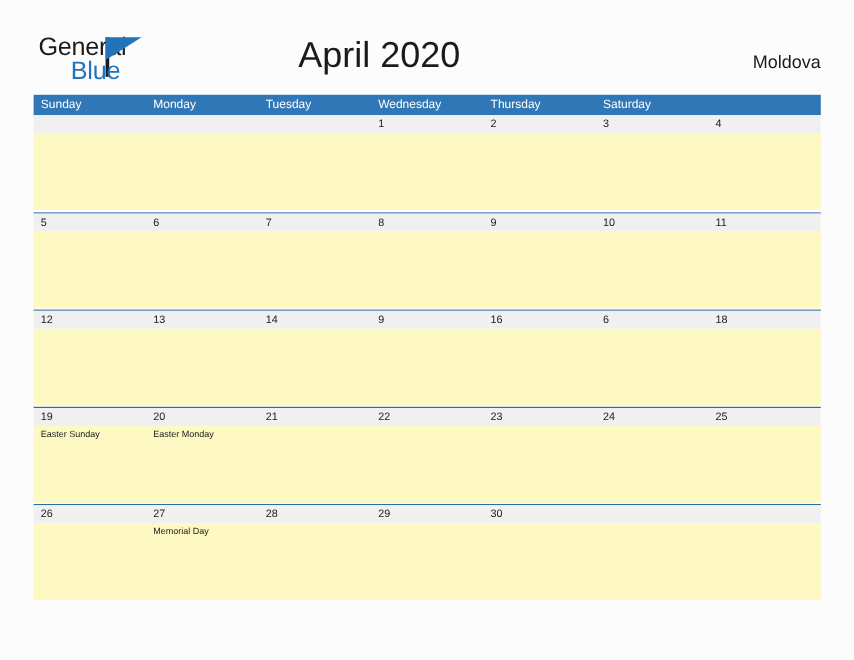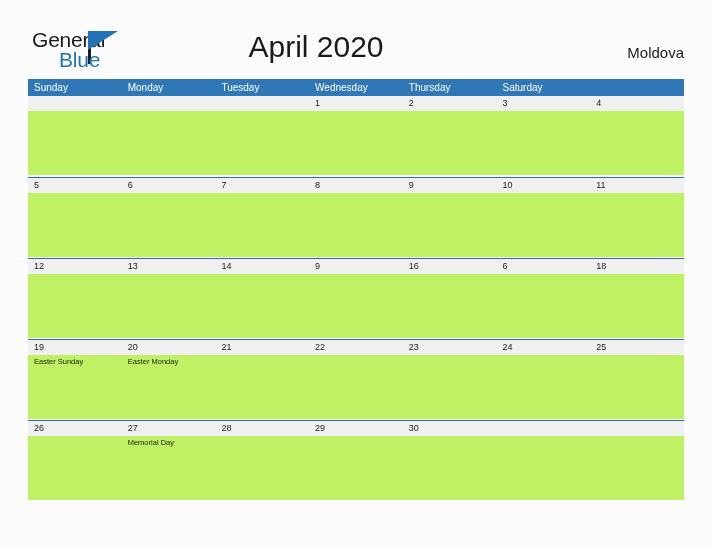--- a/index.html
+++ b/index.html
@@ -130,21 +130,21 @@
   .date-band {
     display: flex;
     width: 656px;
     height: 15px;
     background: #f0f0f0;
   }
   .body-band {
     display: flex;
     width: 656px;
     height: 64px;
-    background: #bef264;
+    background: #fef9c3;
     align-items: center;
   }
 
   .date-cell {
     width: 93.714px;
     height: 15px;
     line-height: 15px;
     box-sizing: border-box;
     padding-left: 6px;
     font-size: 9px;

